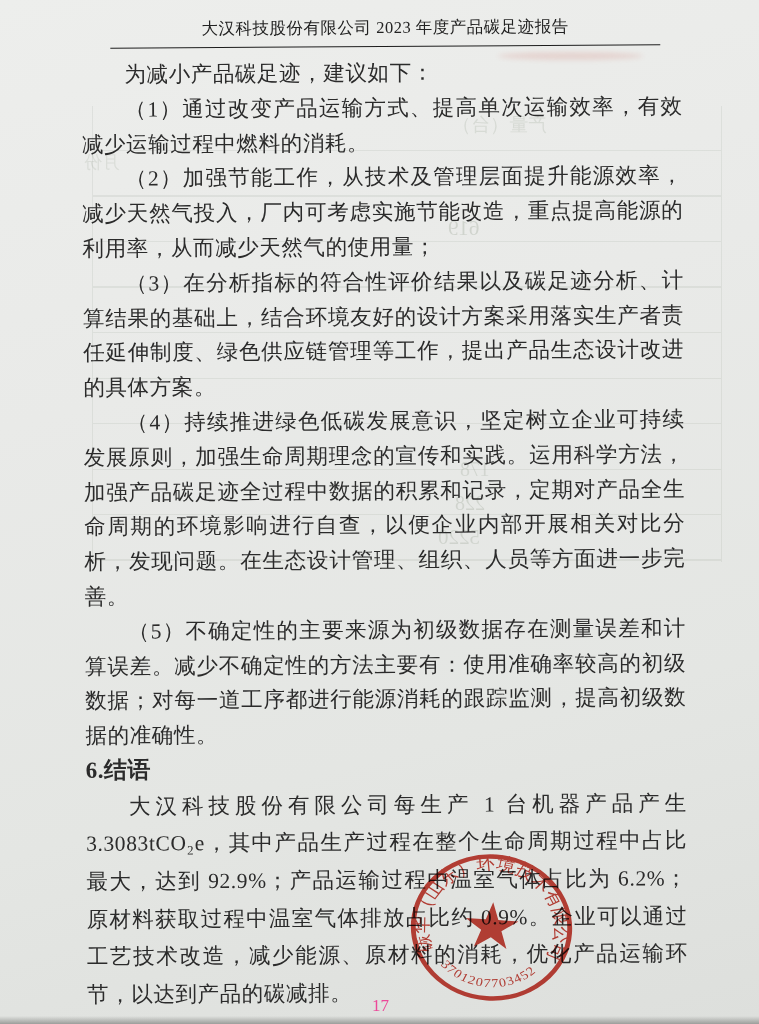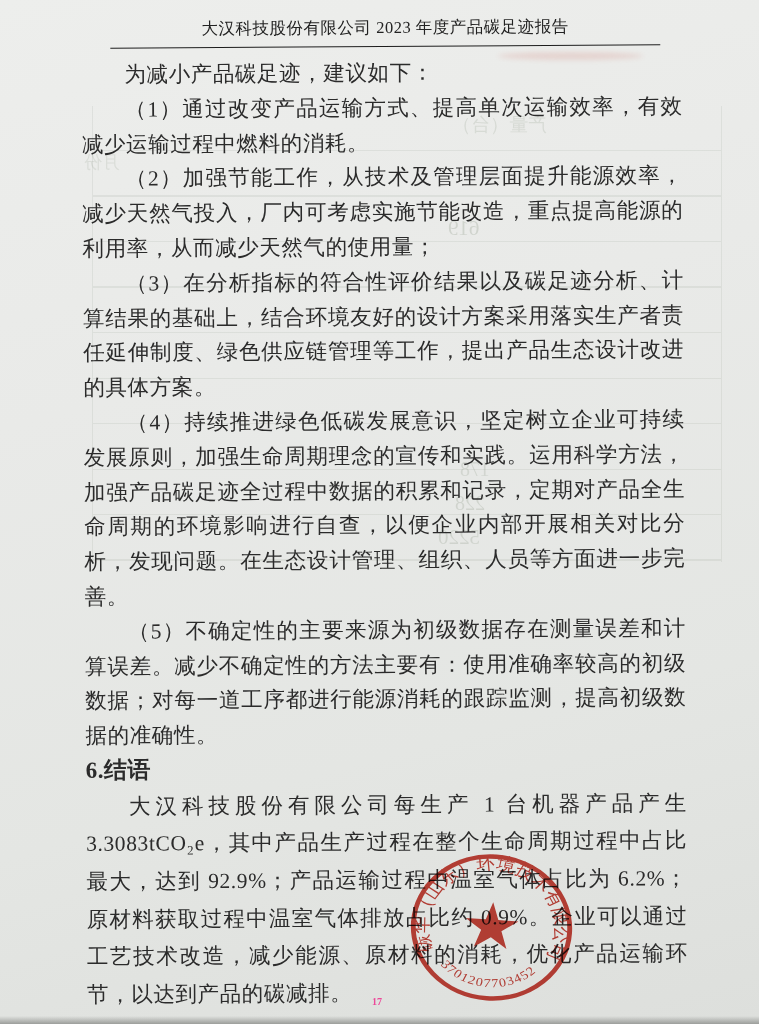--- a/index.html
+++ b/index.html
@@ -22,21 +22,21 @@
     font-size:21.5px;line-height:34.8px;letter-spacing:0.6px;
     text-align:justify;text-justify:inter-ideograph;
   }
   .body-text p{margin:0;text-indent:2em;}
   .section-heading{
     margin:25px 0 14px 0;font-size:23px;font-weight:bold;text-indent:0 !important;
     letter-spacing:0.5px;
   }
   .conclusion{line-height:37.6px;}
   .page-number{
-    position:absolute;left:372px;top:996px;font-size:10px;font-weight:bold;color:#ec4899;
+    position:absolute;left:372px;top:996px;font-size:17px;font-weight:normal;color:#ec4899;
   }
   
   .ghost{position:absolute;transform:scaleX(-1);color:#76856f;pointer-events:none;
     font-family:"Liberation Serif","DejaVu Serif",serif;}
   .ghost-grid{
     position:absolute;left:92px;top:106px;width:628px;height:456px;opacity:0.10;
     border-left:1.5px solid #6d7a68;border-right:1.5px solid #6d7a68;
     background:repeating-linear-gradient(to bottom,transparent 0 44px,#6d7a68 44px 45.5px);
     pointer-events:none;
   }

